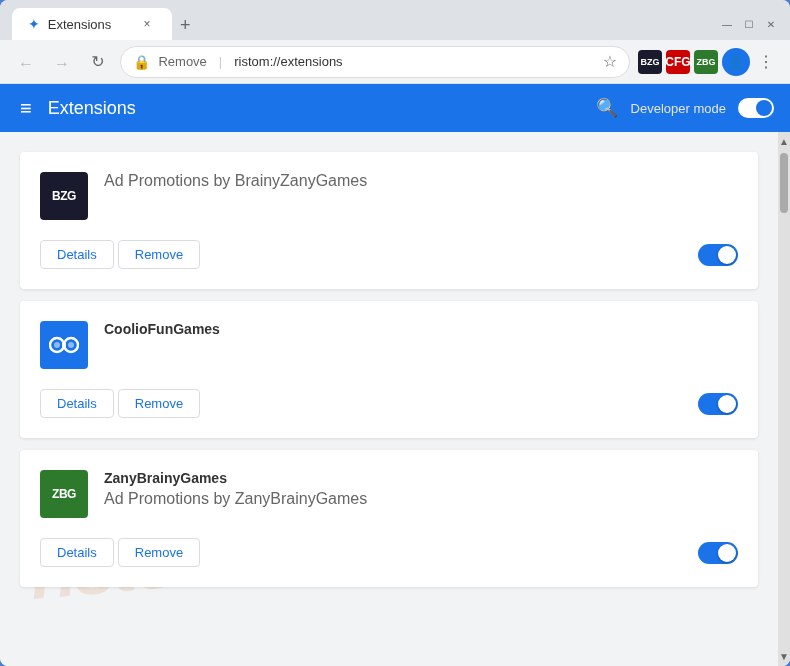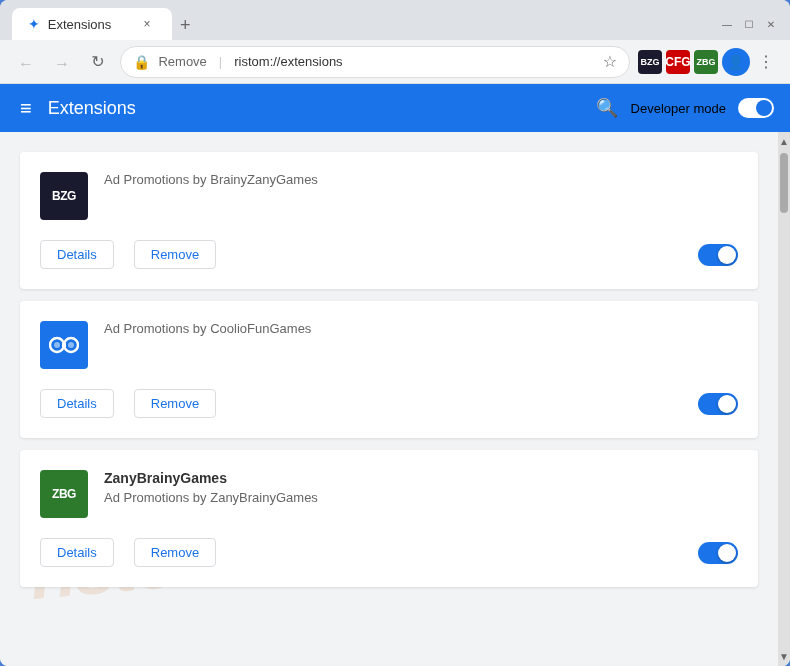--- a/index.html
+++ b/index.html
@@ -223,21 +223,21 @@
     .search-btn {
       background: none;
       border: none;
       color: #fff;
       cursor: pointer;
       font-size: 18px;
     }
 
     .dev-mode-label {
       font-size: 13px;
-      color: #000000;
+      color: #e5e5e5;
     }
 
     .toggle-switch {
       width: 36px;
       height: 20px;
       background: #fff;
       border-radius: 10px;
       position: relative;
       cursor: pointer;
     }
@@ -371,28 +371,28 @@
     }
 
     .ext-name {
       font-size: 14px;
       font-weight: 600;
       color: #333;
       margin-bottom: 4px;
     }
 
     .ext-desc {
-      font-size: 13px;
+      font-size: 16px;
       color: #666;
     }
 
     .card-bottom {
       display: flex;
       align-items: center;
-      gap: 20px;
+      gap: 4px;
     }
 
     .card-btn {
       background: #fff;
       border: 1px solid #dadce0;
       border-radius: 4px;
       padding: 6px 16px;
       font-size: 13px;
       color: #1a73e8;
       cursor: pointer;
@@ -507,21 +507,21 @@
           <div class="ext-icon cfg-icon">
             <svg width="30" height="20" viewBox="0 0 30 20" fill="white">
               <circle cx="8" cy="10" r="7" fill="none" stroke="white" stroke-width="2.5"></circle>
               <circle cx="22" cy="10" r="7" fill="none" stroke="white" stroke-width="2.5"></circle>
               <rect x="13" y="8" width="4" height="4" fill="white"></rect>
               <circle cx="8" cy="10" r="3" fill="white" opacity="0.5"></circle>
               <circle cx="22" cy="10" r="3" fill="white" opacity="0.5"></circle>
             </svg>
           </div>
           <div class="ext-info">
-            <div class="ext-desc">Ad Promotions by CoolioFunGames</div>
+            <div class="ext-name">CoolioFunGames</div>
           </div>
         </div>
         <div class="card-bottom">
           <button class="card-btn">Details</button>
           <button class="card-btn">Remove</button>
           <div class="card-toggle"></div>
         </div>
       </div>
 
       <div class="extension-card">

